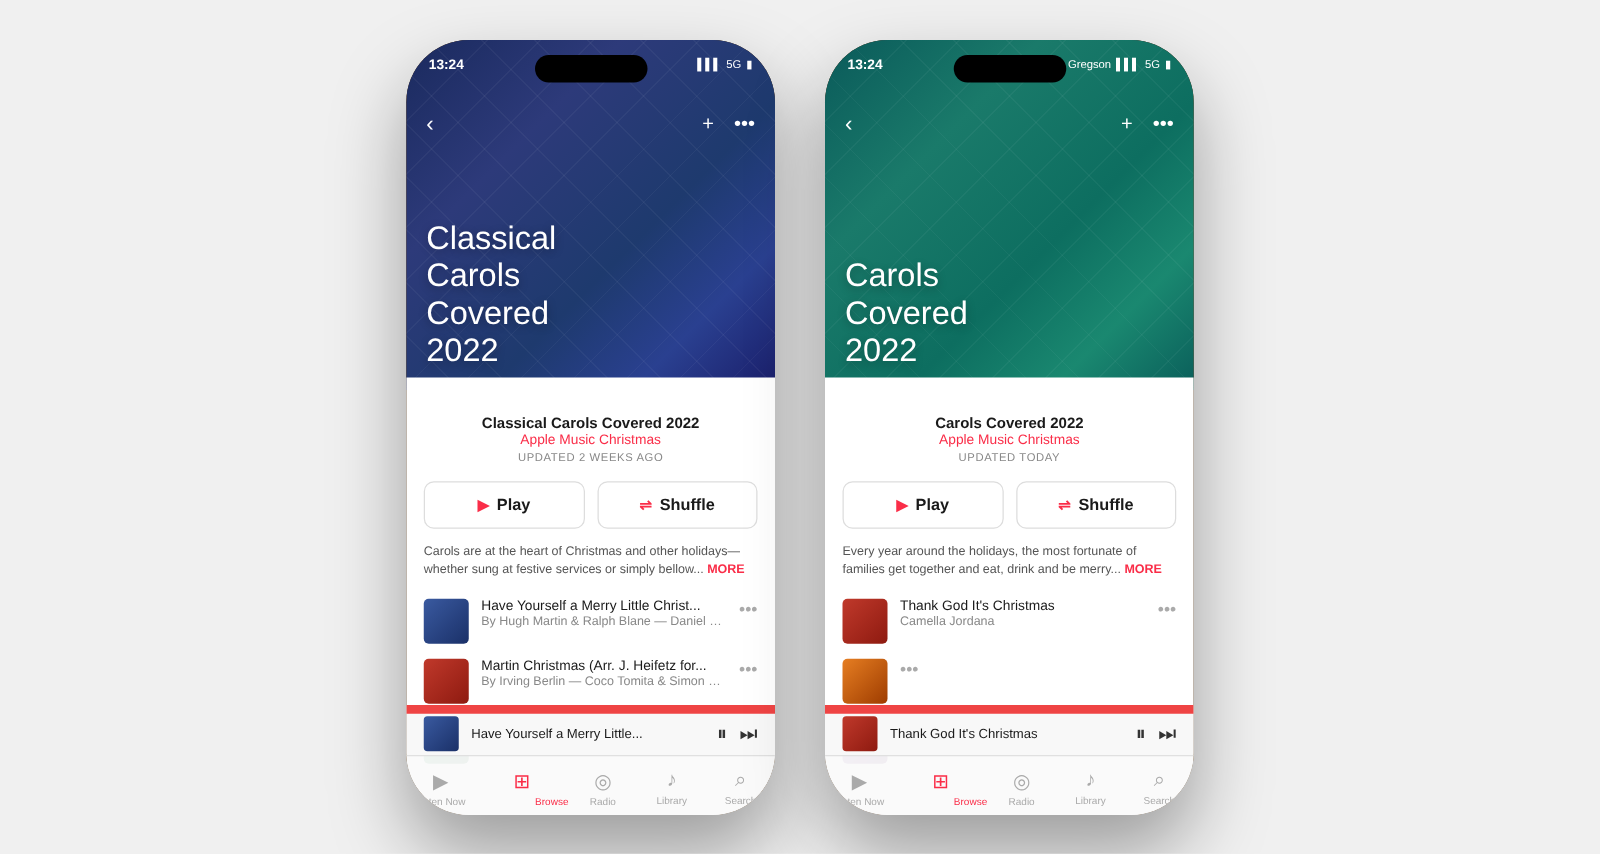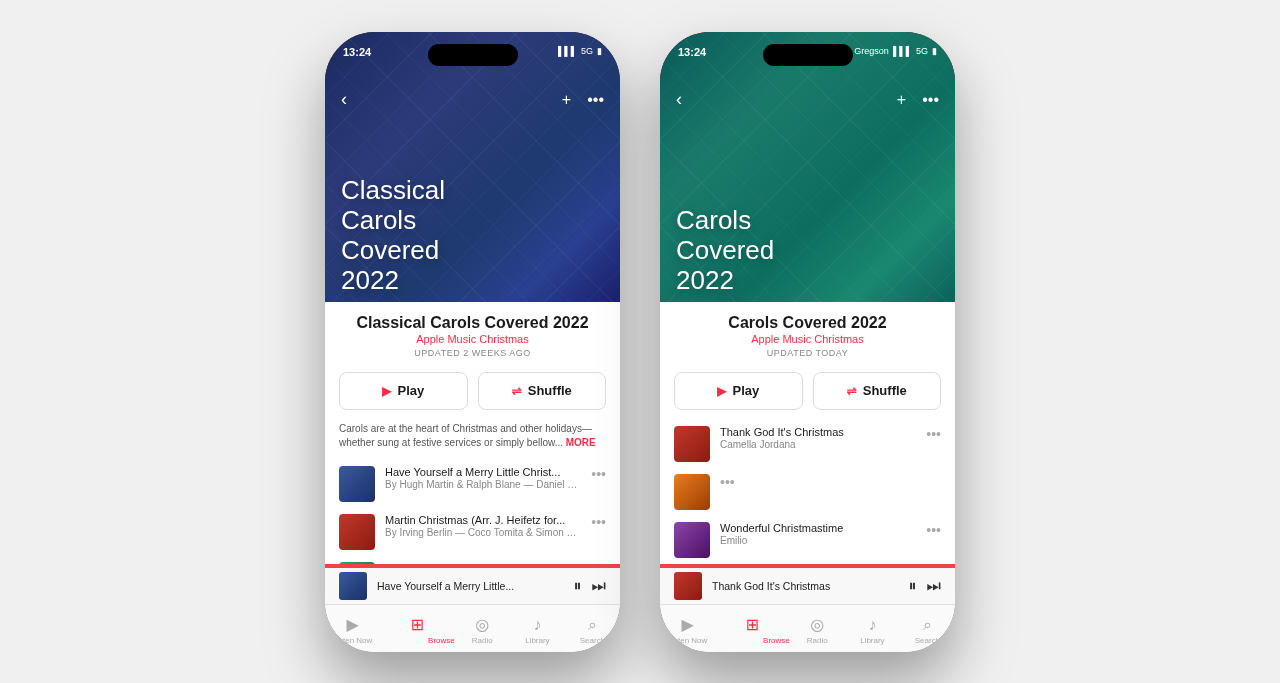--- a/index.html
+++ b/index.html
@@ -151,23 +151,24 @@
       overflow-y: auto;
       overflow-x: hidden;
     }
 
     .playlist-info {
       padding: 12px 14px 8px;
       text-align: center;
     }
 
     .playlist-name {
-      font-size: 16px;
+      font-size: 12px;
       font-weight: 600;
       color: #1a1a1a;
+      margin-top: 17px;
     }
 
     .playlist-curator {
       font-size: 11px;
       color: #fa2d48;
       margin-top: 1px;
     }
 
     .playlist-updated {
       font-size: 9px;
@@ -274,21 +275,21 @@
     }
 
     
     .now-playing-bar {
       position: absolute;
       bottom: 48px;
       left: 0;
       right: 0;
       height: 40px;
       background: #f8f8f8;
-      border-top: 4px solid #ef4444;
+      border-top: 7px solid #ef4444;
       display: flex;
       align-items: center;
       padding: 0 14px;
       gap: 10px;
     }
 
     .now-playing-thumb {
       width: 28px;
       height: 28px;
       border-radius: 3px;
@@ -520,20 +521,24 @@
       <button class="btn-play">
         <span class="btn-icon">▶</span>
         <span>Play</span>
       </button>
       <button class="btn-shuffle">
         <span class="btn-icon">⇌</span>
         <span>Shuffle</span>
       </button>
     </div>
 
+    <div class="description">
+      <span>Every year around the holidays, the most fortunate of families get together and eat, drink and be merry...</span>
+      <span class="more">MORE</span>
+    </div>
 
     <div class="track-list">
       <div class="track-item">
         <div class="track-thumb thumb-red"></div>
         <div class="track-info">
           <div class="track-title">Thank God It's Christmas</div>
           <div class="track-artist">Camella Jordana</div>
         </div>
         <span class="track-more">•••</span>
       </div>

